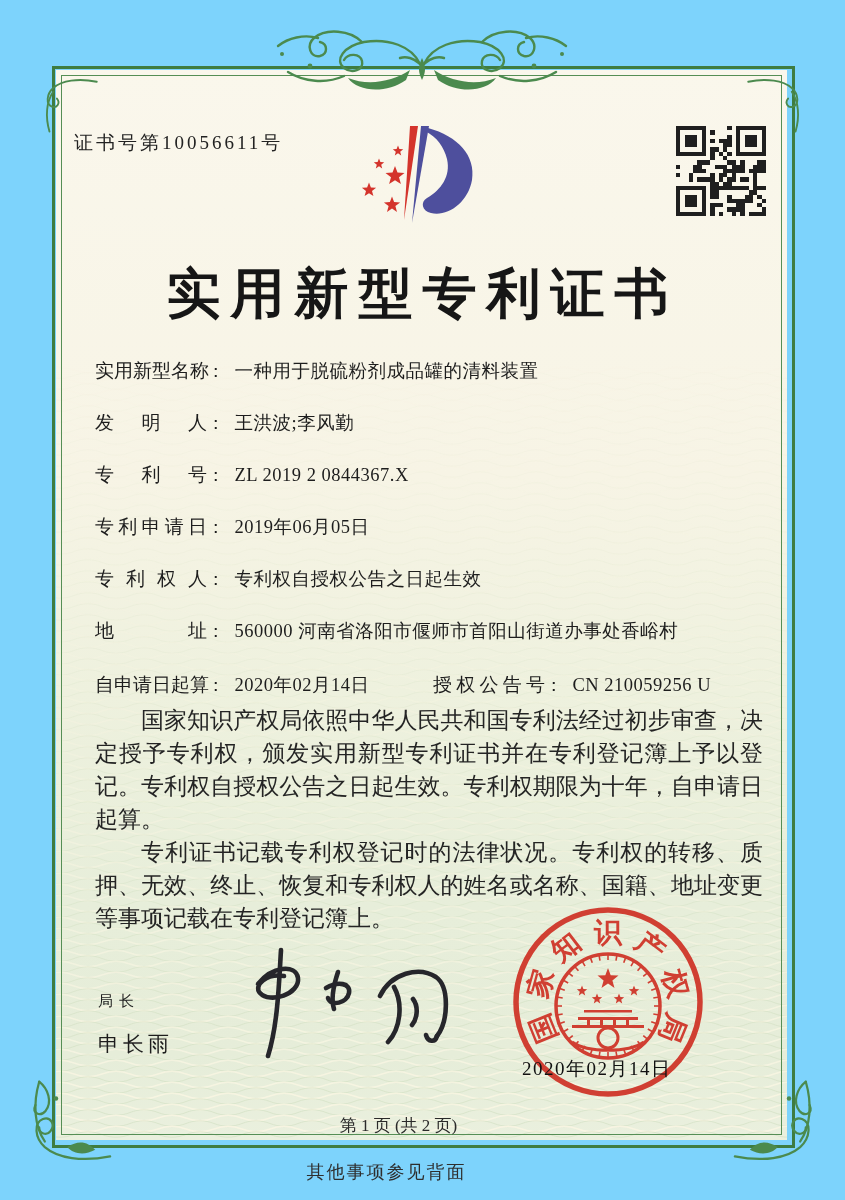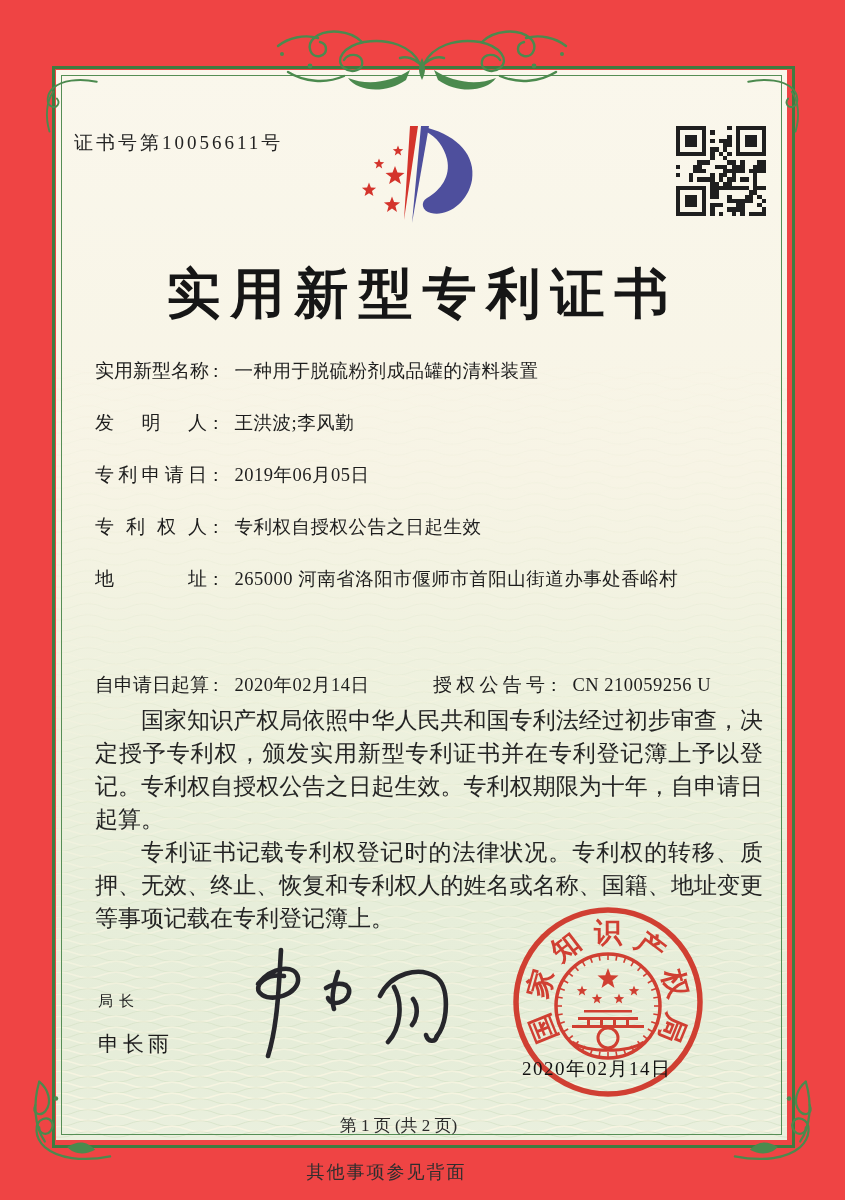--- a/index.html
+++ b/index.html
@@ -1,18 +1,18 @@
 <!DOCTYPE html>
 <html><head>
 <meta charset="utf-8">
 <style>
   html,body{margin:0;padding:0;}
   .page{
     position:relative;width:845px;height:1200px;overflow:hidden;
-    background:#ef4444;
+    background:#7dd3fc;
     font-family:"Liberation Serif","DejaVu Serif",serif;
     color:#1d1d1d;
   }
   
   .inner-bg{
     position:absolute;left:56px;top:70px;width:731px;height:1070px;
     background:linear-gradient(180deg,#faf7ec 0%,#f7f4e5 38%,#eef1de 58%,#e7eeda 78%,#e6edd9 92%,#eaf0de 100%);
     z-index:0;
   }
   .inner-bg svg{position:absolute;left:0;top:0;}
@@ -494,27 +494,30 @@
     <div class="title">实用新型专利证书</div>
 
     <div class="fields">
       <div class="field-row">
         <span class="flabel">实用新型名称</span><span class="fcolon">：</span><span class="fvalue">一种用于脱硫粉剂成品罐的清料装置</span>
       </div>
       <div class="field-row">
         <span class="flabel">发明人</span><span class="fcolon">：</span><span class="fvalue">王洪波;李风勤</span>
       </div>
       <div class="field-row">
+        <span class="flabel">专利号</span><span class="fcolon">：</span><span class="fvalue">ZL 2019 2 0844367.X</span>
+      </div>
+      <div class="field-row">
         <span class="flabel">专利申请日</span><span class="fcolon">：</span><span class="fvalue">2019年06月05日</span>
       </div>
       <div class="field-row">
         <span class="flabel">专利权人</span><span class="fcolon">：</span><span class="fvalue">专利权自授权公告之日起生效</span>
       </div>
       <div class="field-row">
-        <span class="flabel">地址</span><span class="fcolon">：</span><span class="fvalue">265000 河南省洛阳市偃师市首阳山街道办事处香峪村</span>
+        <span class="flabel">地址</span><span class="fcolon">：</span><span class="fvalue">560000 河南省洛阳市偃师市首阳山街道办事处香峪村</span>
       </div>
     </div>
 
     <div class="grant-row">
       <span class="grant-date">
         <span class="flabel">自申请日起算</span><span class="fcolon">：</span><span class="fvalue">2020年02月14日</span>
       </span>
       <span class="grant-no">
         <span class="flabel">授权公告号</span><span class="fcolon">：</span><span class="fvalue">CN 210059256 U</span>
       </span>

